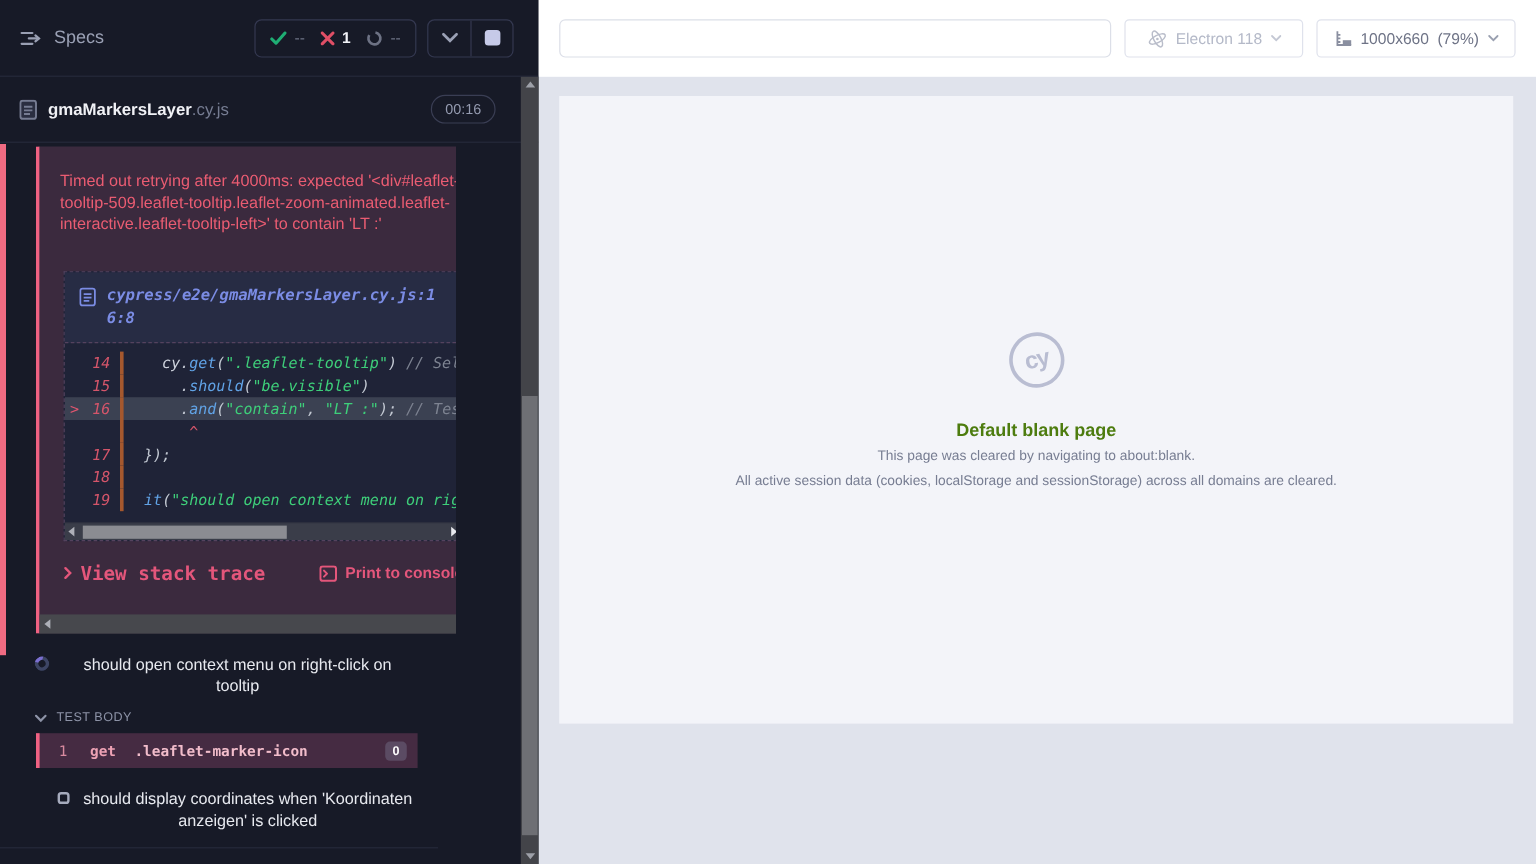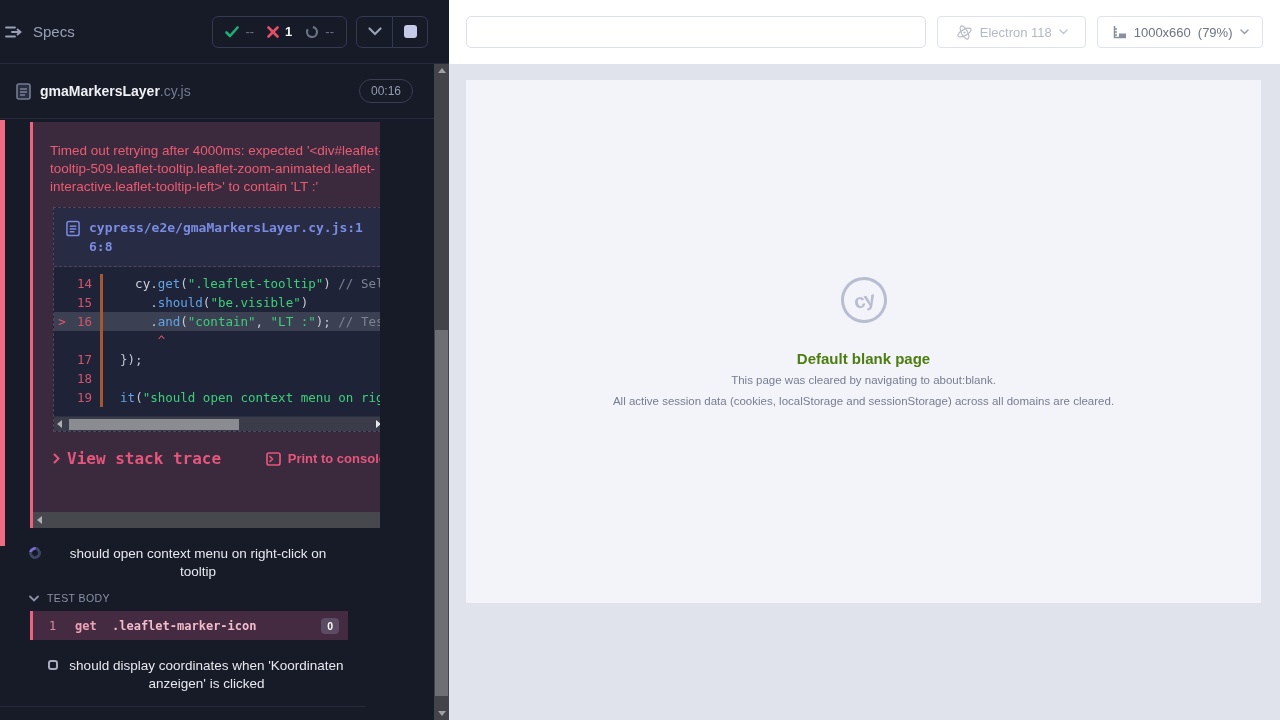--- a/index.html
+++ b/index.html
@@ -3,21 +3,21 @@
 <meta charset="utf-8">
 <style>
   * { margin:0; padding:0; box-sizing:border-box; }
   html,body { width:1280px; height:720px; overflow:hidden; background:#fff;
               font-family:"Liberation Sans", sans-serif; }
   #root { position:relative; width:1280px; height:720px; overflow:hidden; }
 
   
   .reporter { position:absolute; left:0; top:0; width:449px; height:720px;
               background:#171a27; overflow:hidden; }
-  .rep-header { height:64px; display:flex; align-items:center; padding:0 21px 0 4px;
+  .rep-header { height:64px; display:flex; align-items:center; padding:0 21px 0 16px;
                 border-bottom:1px solid #262a3b; }
   .rep-title { color:#9aa0b4; font-size:15px; margin-left:10px; }
   .stats-box { margin-left:auto; display:flex; align-items:center; gap:13px;
                border:1px solid #343850; border-radius:6px; height:32px; padding:0 12px; }
   .stat { display:flex; align-items:center; gap:6px; font-size:13px; color:#6e7386; }
   .stat .cnt-fail { color:#f2f3f8; font-weight:bold; }
   .ctrl-box { margin-left:9px; display:flex; align-items:stretch;
               border:1px solid #343850; border-radius:6px; height:32px; overflow:hidden; }
   .ctrl-btn { width:35px; display:flex; align-items:center; justify-content:center; cursor:pointer; }
   .ctrl-btn + .ctrl-btn { border-left:1px solid #343850; }
@@ -33,22 +33,22 @@
   .rep-content { position:absolute; left:0; top:120px; width:380px; bottom:0; overflow:hidden; }
   .attempt-bar { position:absolute; left:0; top:0; width:5px; height:426px; background:#f06b82; }
 
   
   .err-panel { position:absolute; left:30px; top:2px; width:385px; height:406px;
                background:#3b2a3e; border-left:3px solid #ef6182; border-radius:0 4px 0 0; }
   .err-scroll { position:absolute; left:0; top:0; right:17px; bottom:16px; overflow:hidden;
                 padding:20px 12px 0 17px; }
   .err-msg { color:#ea5c72; font-size:13.5px; line-height:18px; word-wrap:break-word; }
 
-  .code-frame { margin-top:11px; margin-left:3px; width:333px;
-                border:1px dashed #54425e; background:#1f2337; }
+  .code-frame { margin-top:30px; margin-left:3px; width:333px;
+                border:1px dashed #54425e; background:#1f2337;font-style:italic; }
   .code-frame-head { display:flex; gap:9px; padding:10px 12px; background:#272c44;
                      border-bottom:1px dashed #54425e; }
   .file-link { font-family:"DejaVu Sans Mono", monospace; font-weight:bold; font-size:13px;
                color:#7b8ce4; line-height:19px; word-break:break-all; cursor:pointer; }
   .code-area { padding:7px 0 9px 0; overflow:hidden; }
   .code-line { display:flex; height:19px; font-family:"DejaVu Sans Mono", monospace;
                font-size:12.5px; white-space:pre; align-items:stretch; }
   .code-line.highlighted { background:#3b4152; }
   .line-arrow { width:16px; color:#e0566f; text-align:center; line-height:19px; }
   .code-lineno { width:22px; text-align:right; color:#d4556a; line-height:19px; flex-shrink:0; }

